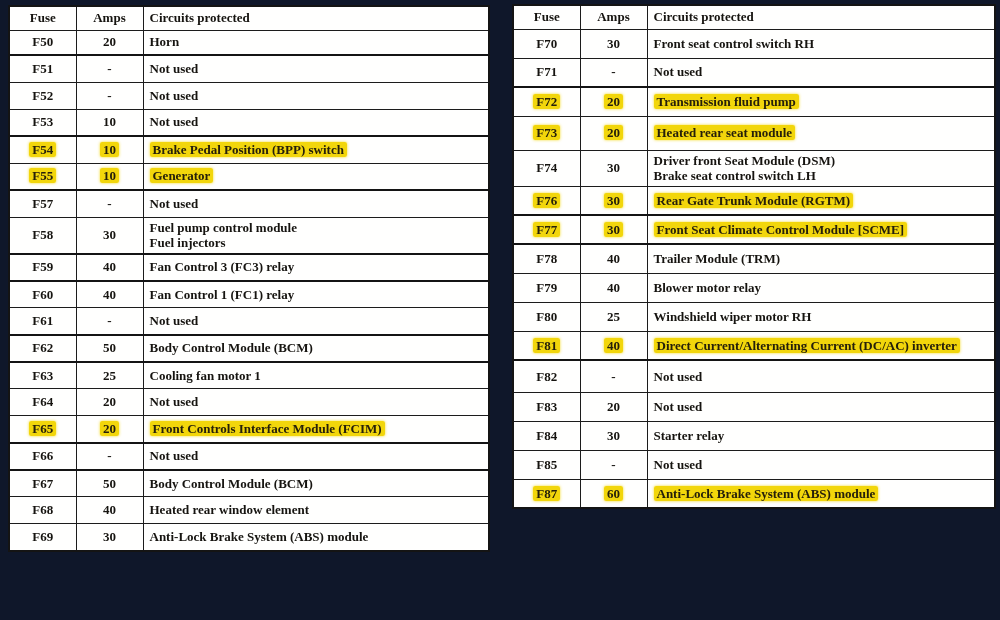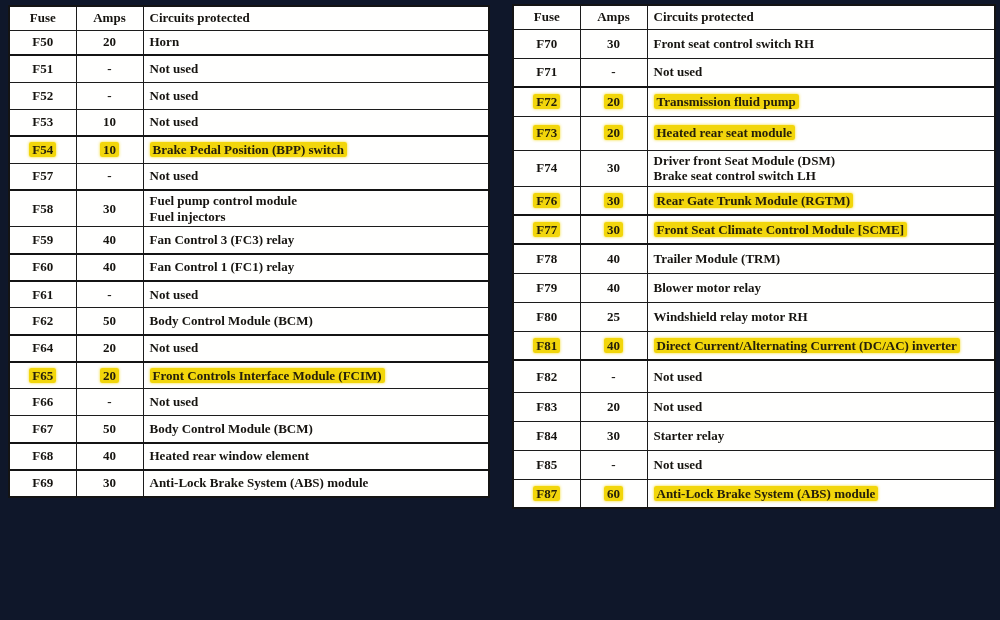--- a/index.html
+++ b/index.html
@@ -145,20 +145,31 @@
           <td class="fuse">
             <div><span class="mark">F54</span></div>
           </td>
           <td class="amps">
             <div><span class="mark">10</span></div>
           </td>
           <td class="circuits">
             <div><span class="mark">Brake Pedal Position (BPP) switch</span></div>
           </td>
         </tr>
+        <tr class="hl">
+          <td class="fuse">
+            <div><span class="mark">F55</span></div>
+          </td>
+          <td class="amps">
+            <div><span class="mark">10</span></div>
+          </td>
+          <td class="circuits">
+            <div><span class="mark">Generator</span></div>
+          </td>
+        </tr>
         <tr>
           <td class="fuse">
             <div><span>F57</span></div>
           </td>
           <td class="amps">
             <div><span>-</span></div>
           </td>
           <td class="circuits">
             <div><span>Not used</span></div>
           </td>
@@ -210,20 +221,31 @@
         </tr>
         <tr>
           <td class="fuse">
             <div><span>F62</span></div>
           </td>
           <td class="amps">
             <div><span>50</span></div>
           </td>
           <td class="circuits">
             <div><span>Body Control Module (BCM)</span></div>
+          </td>
+        </tr>
+        <tr>
+          <td class="fuse">
+            <div><span>F63</span></div>
+          </td>
+          <td class="amps">
+            <div><span>25</span></div>
+          </td>
+          <td class="circuits">
+            <div><span>Cooling fan motor 1</span></div>
           </td>
         </tr>
         <tr>
           <td class="fuse">
             <div><span>F64</span></div>
           </td>
           <td class="amps">
             <div><span>20</span></div>
           </td>
           <td class="circuits">
@@ -403,21 +425,21 @@
           </td>
         </tr>
         <tr>
           <td class="fuse">
             <div><span>F80</span></div>
           </td>
           <td class="amps">
             <div><span>25</span></div>
           </td>
           <td class="circuits">
-            <div><span>Windshield relay motor RH</span></div>
+            <div><span>Windshield wiper motor RH</span></div>
           </td>
         </tr>
         <tr class="hl">
           <td class="fuse">
             <div><span class="mark">F81</span></div>
           </td>
           <td class="amps">
             <div><span class="mark">40</span></div>
           </td>
           <td class="circuits">

